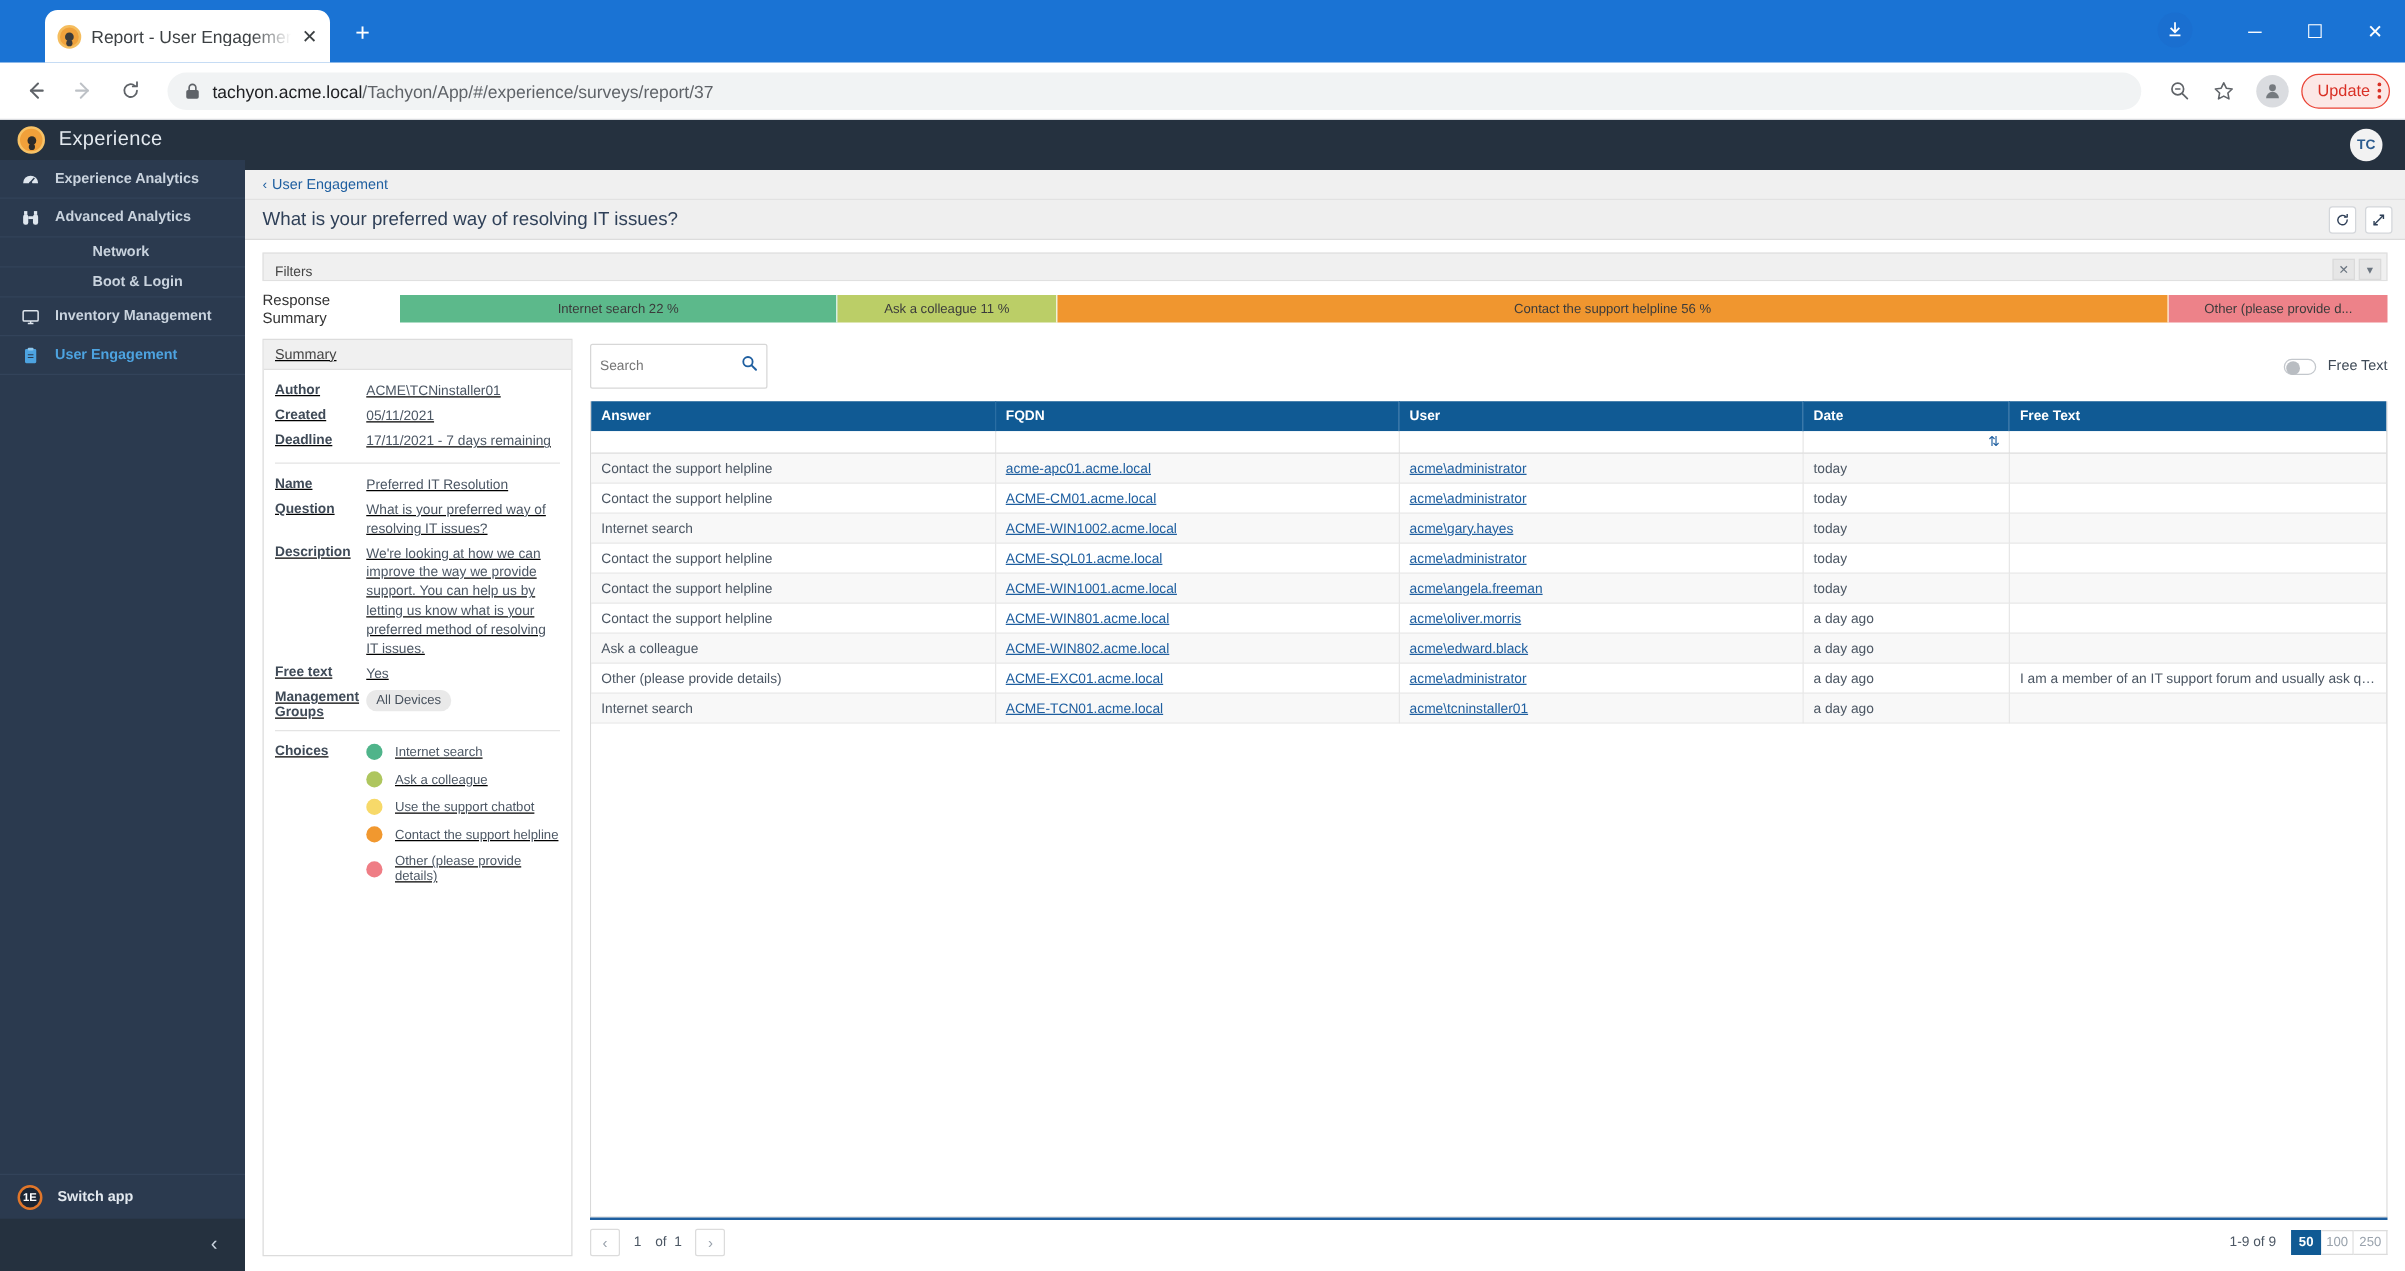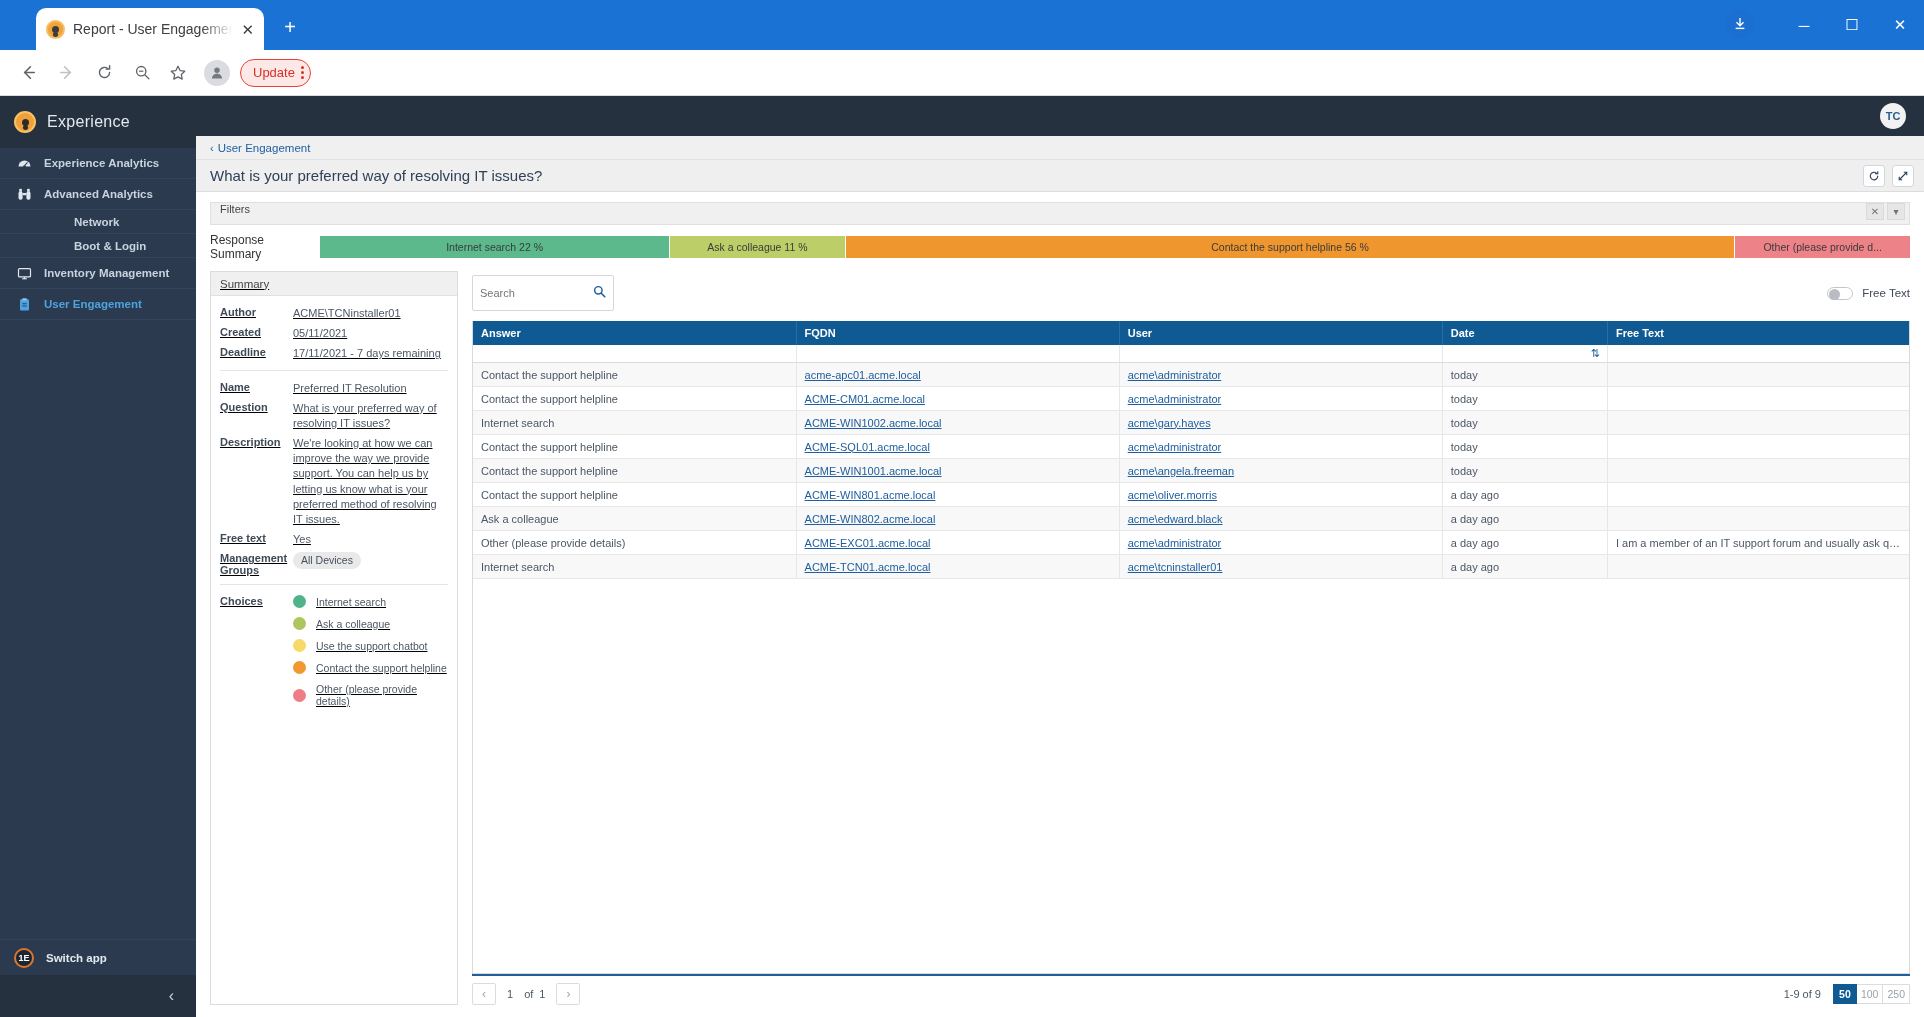--- a/index.html
+++ b/index.html
@@ -90,21 +90,21 @@
   }
 
   
   .app { display: flex; height: calc(1017px - 96px); }
 
   .sidebar {
     width: 196px; background: #2b3a4f; color: #c9d3de;
     display: flex; flex-direction: column; flex: 0 0 196px;
   }
   .brand {
-    height: 52px; display: flex; align-items: center;
+    height: 32px; display: flex; align-items: center;
     gap: 11px; padding-left: 14px; background: #25313f;
   }
   .brand-logo {
     width: 22px; height: 22px; border-radius: 50%;
     background: #f0a03a; border: 2px solid #f7c266;
     display: flex; align-items: center; justify-content: center; flex: 0 0 auto;
   }
   .brand-logo i { width: 7px; height: 7px; border-radius: 50%; background:#2b2b2b; box-shadow: 0 5px 0 -1px #2b2b2b; }
   .brand-text { font-size: 16px; color: #e3e9ef; letter-spacing: .3px; }
   .nav-item {
@@ -157,21 +157,21 @@
   .page-title { font-size: 15px; color: #2f4058; flex: 1; }
   .icon-btn {
     width: 22px; height: 22px; border: 1px solid #d3d6da; background: #fff;
     border-radius: 3px; display: flex; align-items: center; justify-content: center;
     margin-left: 7px; cursor: pointer; color: #2f4058;
   }
 
   .filters-wrap { padding: 10px 14px 0 14px; }
   .filters-bar {
     height: 23px; background: #f0f0f0; border: 1px solid #e0e0e0;
-    display: flex; align-items: flex-start; padding: 0 4px 0 9px;
+    display: flex; align-items: flex-end; padding: 0 4px 0 9px;
     font-size: 11px; color: #444;
   }
   .filters-bar .lbl { flex: 1; }
   .filters-bar .mini-btn {
     width: 18px; height: 17px; display:flex; align-items:center; justify-content:center;
     background:#e6e6e6; border:1px solid #dadada; margin-left:3px; cursor:pointer;
     color:#6b7580; font-size: 10px;
   }
 
   .resp-summary {
@@ -314,20 +314,27 @@
     <svg width="19" height="19" viewBox="0 0 20 20">
         <path d="M8 4 L14 10 L8 16" stroke="currentColor" stroke-width="1.7" fill="none" stroke-linecap="round" stroke-linejoin="round"></path>
         <path d="M14 10 H4" stroke="currentColor" stroke-width="1.7" stroke-linecap="round"></path>
       </svg>
   </div>
   <div class="nav-btn">
     <svg width="17" height="17" viewBox="0 0 20 20">
         <path d="M16 10 a6 6 0 1 1 -2-4.5" stroke="currentColor" stroke-width="1.7" fill="none" stroke-linecap="round"></path>
         <path d="M16 2 v4 h-4" stroke="currentColor" stroke-width="1.7" fill="none" stroke-linecap="round" stroke-linejoin="round"></path>
       </svg>
+  </div>
+  <div class="omnibox">
+    <svg width="12" height="14" viewBox="0 0 12 14">
+        <rect x="1" y="6" width="10" height="7" rx="1.4" fill="#5f6368"></rect>
+        <path d="M3.3 6 V4.2 a2.7 2.7 0 0 1 5.4 0 V6" stroke="#5f6368" stroke-width="1.3" fill="none"></path>
+      </svg>
+    <span class="url"><span>tachyon.acme.local</span><span class="dim">/Tachyon/App/#/experience/surveys/report/37</span></span>
   </div>
   <div class="tb-right">
     <div class="nav-btn">
       <svg width="17" height="17" viewBox="0 0 20 20">
           <circle cx="8.5" cy="8.5" r="5.5" stroke="currentColor" stroke-width="1.6" fill="none"></circle>
           <path d="M13 13 L17.5 17.5" stroke="currentColor" stroke-width="1.6" stroke-linecap="round"></path>
           <path d="M6 8.5 h5" stroke="currentColor" stroke-width="1.4"></path>
         </svg>
     </div>
     <div class="nav-btn">

